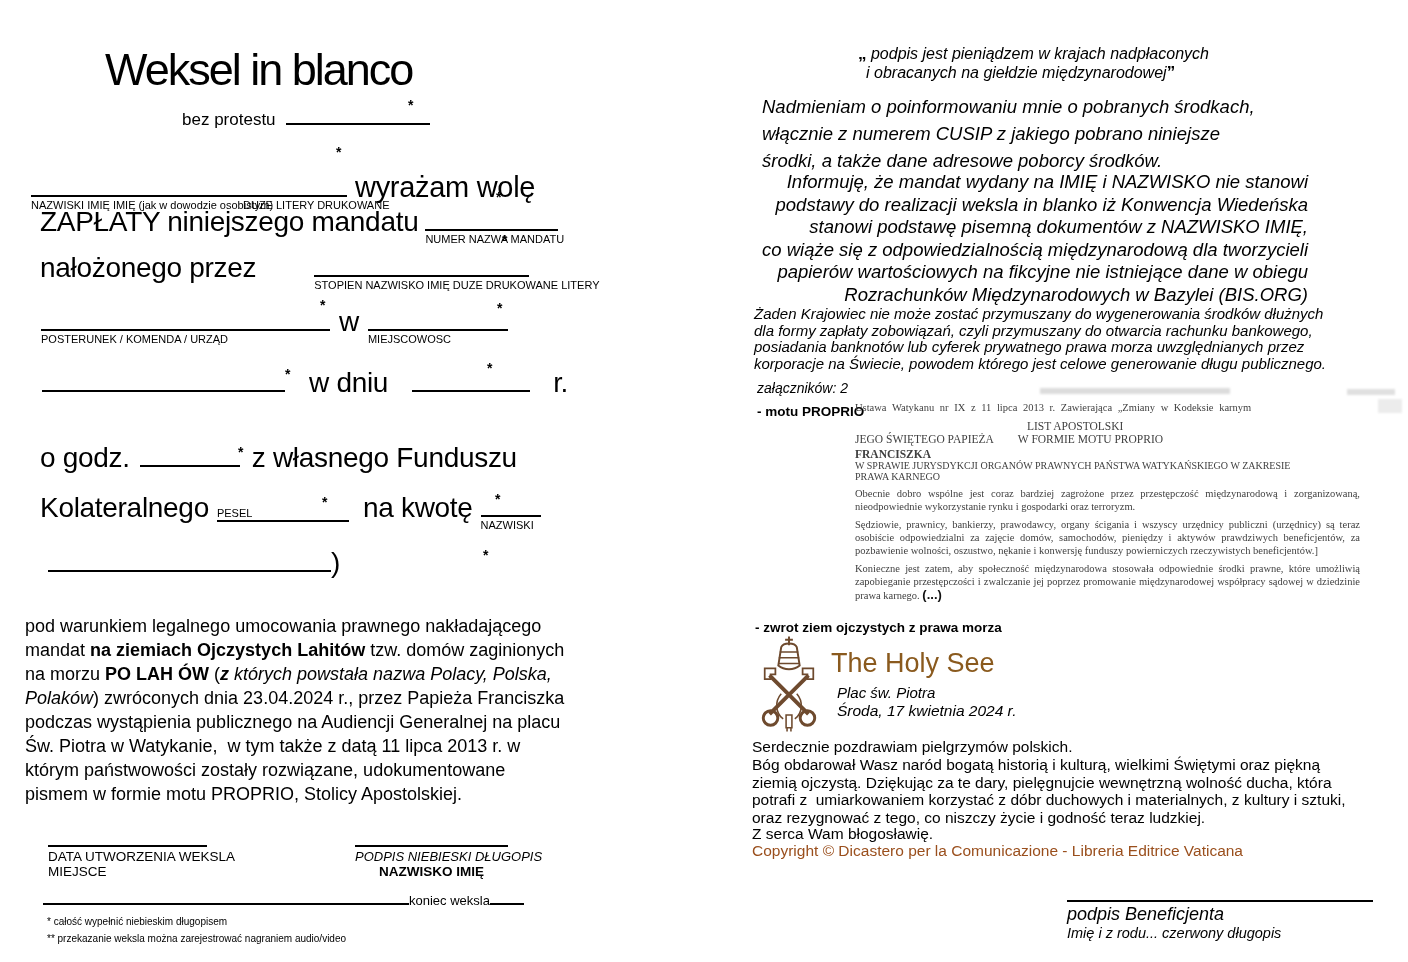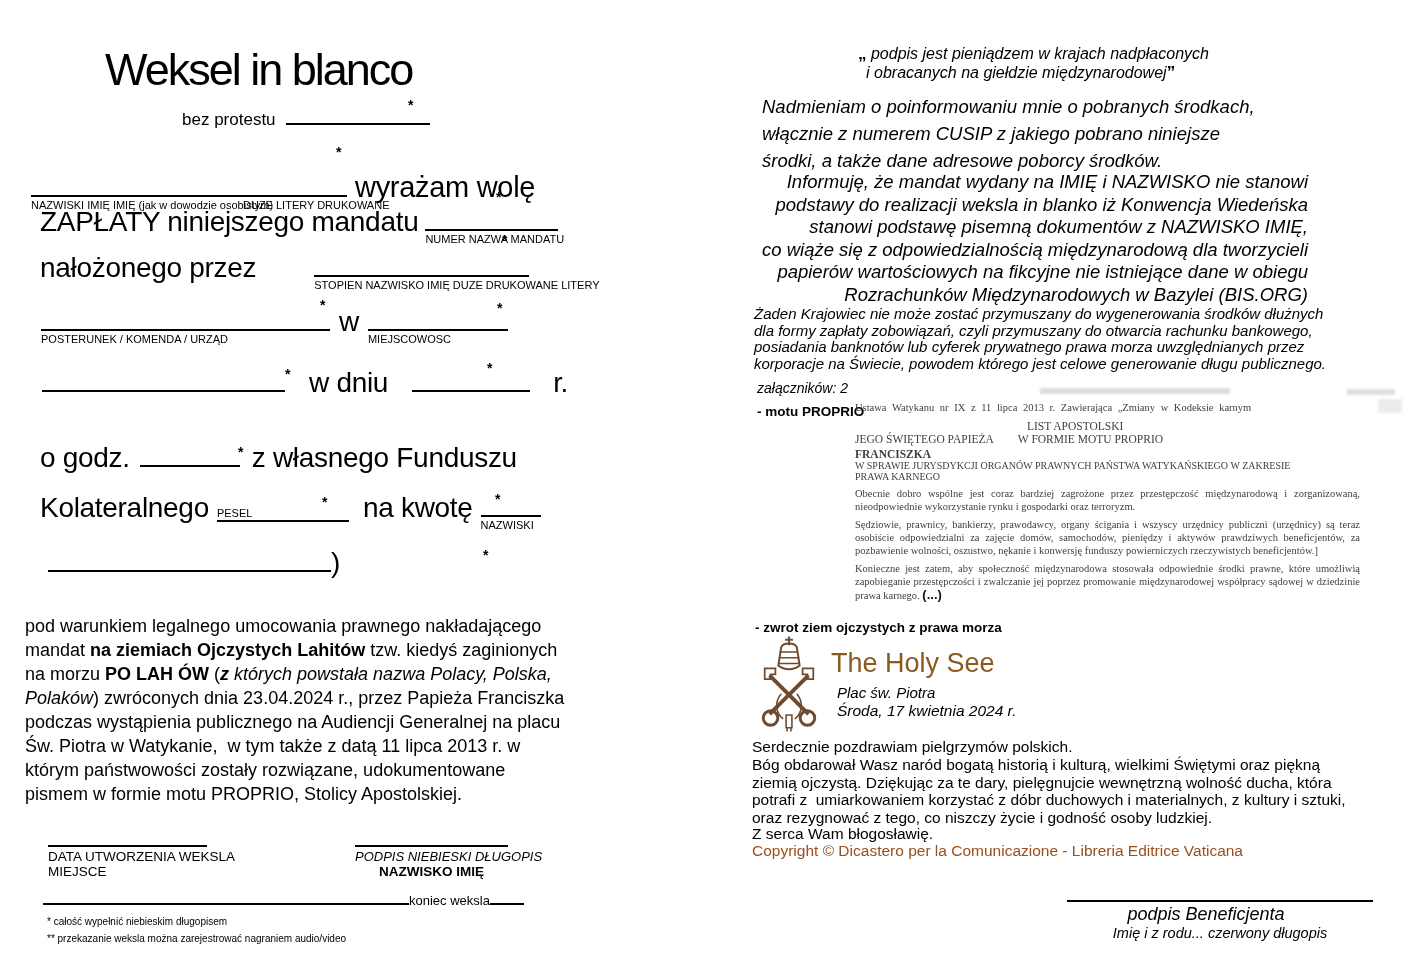--- a/index.html
+++ b/index.html
@@ -105,21 +105,21 @@
   </span>
 </div>
 
 <div class="row" style="left:40px;top:546px;">
   <span class="blank" style="width:283px;margin-left:8px;"></span>
   <span class="big">)</span>
 </div>
 
 <div class="abs" style="left:25px;top:614px;">
   <div class="pline"><span>pod warunkiem legalnego umocowania prawnego nakładającego</span></div>
-  <div class="pline"><span>mandat </span><b>na ziemiach Ojczystych Lahitów</b><span> tzw. kiedyś zaginionych</span></div>
+  <div class="pline"><span>mandat </span><b>na ziemiach Ojczystych Lahitów</b><span> tzw. domów zaginionych</span></div>
   <div class="pline"><span>na morzu </span><b>PO LAH ÓW</b><span> (</span><b><i>z</i></b><i> których powstała nazwa Polacy, Polska,</i></div>
   <div class="pline"><i>Polaków</i><span>) zwróconych dnia 23.04.2024 r., przez Papieża Franciszka</span></div>
   <div class="pline"><span>podczas wystąpienia publicznego na Audiencji Generalnej na placu</span></div>
   <div class="pline"><span>Św. Piotra w Watykanie,  w tym także z datą 11 lipca 2013 r. w</span></div>
   <div class="pline"><span>którym państwowości zostały rozwiązane, udokumentowane</span></div>
   <div class="pline"><span>pismem w formie motu PROPRIO, Stolicy Apostolskiej.</span></div>
 </div>
 
 <div class="abs sigblock" style="left:48px;top:845px;width:159px;white-space:nowrap;">
   <div>DATA UTWORZENIA WEKSLA</div>
@@ -226,21 +226,21 @@
 
 <div class="abs brown" style="left:831px;top:648px;font-size:27px;">The Holy See</div>
 <div class="abs" style="left:837px;top:684px;font-size:15px;font-style:italic;">Plac św. Piotra</div>
 <div class="abs" style="left:837px;top:702px;font-size:15.5px;font-style:italic;">Środa, 17 kwietnia 2024 r.</div>
 
 <div class="abs bodyline" style="left:752px;top:738px;">Serdecznie pozdrawiam pielgrzymów polskich.</div>
 <div class="abs" style="left:752px;top:756px;">
   <div class="bodyline">Bóg obdarował Wasz naród bogatą historią i kulturą, wielkimi Świętymi oraz piękną</div>
   <div class="bodyline">ziemią ojczystą. Dziękując za te dary, pielęgnujcie wewnętrzną wolność ducha, która</div>
   <div class="bodyline">potrafi z  umiarkowaniem korzystać z dóbr duchowych i materialnych, z kultury i sztuki,</div>
-  <div class="bodyline">oraz rezygnować z tego, co niszczy życie i godność osoby ludzkiej.</div>
+  <div class="bodyline">oraz rezygnować z tego, co niszczy życie i godność teraz ludzkiej.</div>
 </div>
 <div class="abs bodyline" style="left:752px;top:825px;">Z serca Wam błogosławię.</div>
 <div class="abs bodyline copper" style="left:752px;top:842px;">Copyright © Dicastero per la Comunicazione - Libreria Editrice Vaticana</div>
 
-<div class="abs" style="left:1067px;top:900px;width:306px;border-top:2px solid #000;text-align:center;">
+<div class="abs" style="left:1067px;top:900px;width:306px;border-top:2px solid #000;text-align:left;">
   <div style="font-size:18px;font-style:italic;padding-right:28px;padding-top:2px;">podpis Beneficjenta</div>
   <div style="font-size:14.5px;font-style:italic;">Imię i z rodu... czerwony długopis</div>
 </div>
 
 </body></html>

